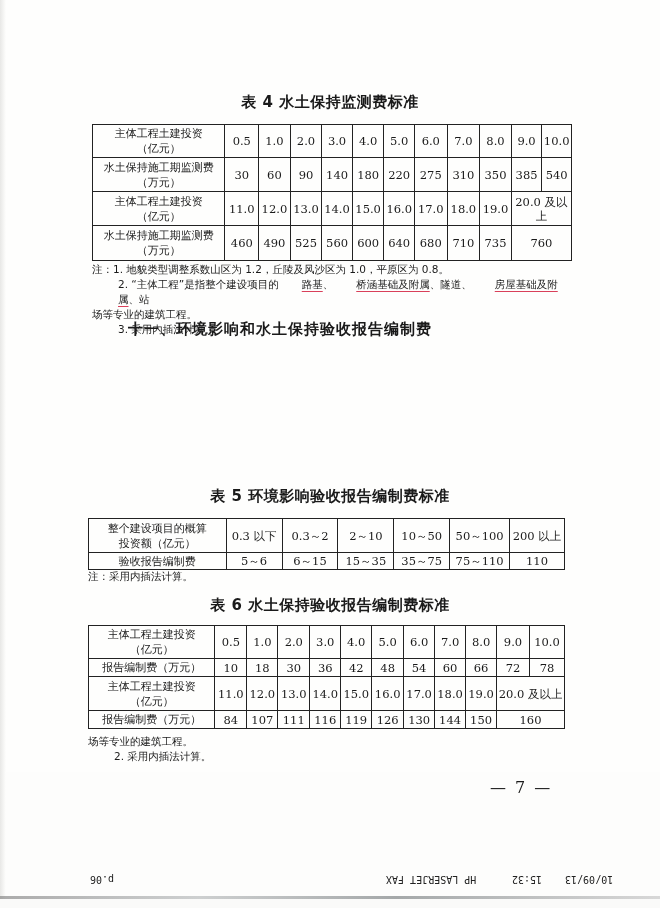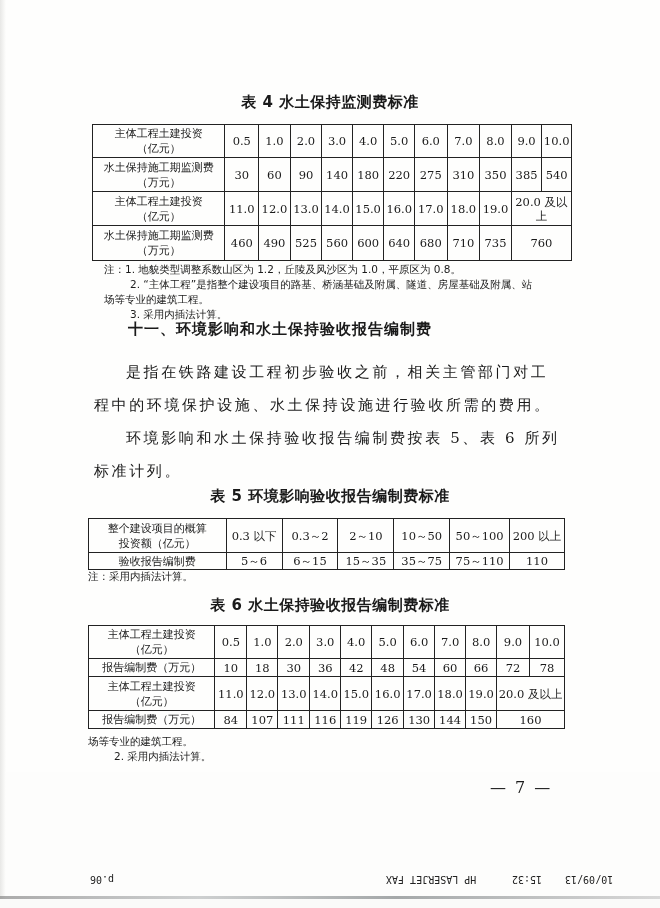--- a/index.html
+++ b/index.html
@@ -11,21 +11,21 @@
   .below-edge { position: absolute; left: 0; top: 899px; width: 660px; height: 9px; background: #fafaf9; }
 
   .title { position: absolute; left: 0; width: 660px; text-align: center; font-family: "DejaVu Sans", "Liberation Sans", sans-serif; font-weight: bold; font-size: 15px; letter-spacing: 0.5px; }
 
   table.t { position: absolute; border-collapse: collapse; font-size: 11.5px; font-family: "DejaVu Serif", "Liberation Serif", serif; }
   table.t td { border: 1.2px solid #222; text-align: center; vertical-align: middle; padding: 0; line-height: 14px; }
   table.t td.hdr { font-family: "DejaVu Sans", "Liberation Sans", sans-serif; font-size: 11px; line-height: 15px; }
 
   .note { position: absolute; font-family: "DejaVu Sans", "Liberation Sans", sans-serif; font-size: 10.5px; line-height: 15px; color: #1a1a1a; }
   .note .indent { padding-left: 26px; }
-  .ul { text-decoration-color: #d9405a; text-underline-offset: 3px; }
+  .ul { text-decoration: underline; text-decoration-color: #d9405a; text-underline-offset: 3px; padding-left: 23px; }
 
   .section-head { position: absolute; left: 128px; top: 320px; font-family: Liberation Mono, monospace; font-weight: bold; font-size: 15px; letter-spacing: 1px; }
   .para { position: absolute; left: 94px; width: 470px; font-family: "DejaVu Serif", "Liberation Serif", serif; font-size: 15px; line-height: 33px; letter-spacing: 2.6px; }
   .para p { text-indent: 32px; }
   .page-num { position: absolute; left: 490px; top: 778px; font-size: 16px; font-family: "DejaVu Serif", "Liberation Serif", serif; letter-spacing: 2px; }
   .fax { position: absolute; top: 874px; font-family: "DejaVu Sans Mono", "Liberation Mono", monospace; font-size: 10px; transform: rotate(180deg); color: #222; white-space: pre; }
 </style>
 </head>
 <body>
 
@@ -111,32 +111,28 @@
       <td>600</td>
       <td>640</td>
       <td>680</td>
       <td>710</td>
       <td>735</td>
       <td colspan="2">760</td>
     </tr>
   </tbody>
     </table>
 
-  <div class="note" style="left:104px; top:262px; width:480px;">
+  <div class="note" style="left:92px; top:262px; width:480px;">
     <div>注：1. 地貌类型调整系数山区为 1.2，丘陵及风沙区为 1.0，平原区为 0.8。</div>
     <div class="indent"><span>2. “主体工程”是指整个建设项目的</span><span class="ul">路基</span><span>、</span><span class="ul">桥涵基础及附属</span><span>、隧道、</span><span class="ul">房屋基础及附属</span><span>、站</span></div>
     <div>场等专业的建筑工程。</div>
     <div class="indent">3. 采用内插法计算。</div>
   </div>
 
   <div class="section-head">十一、环境影响和水土保持验收报告编制费</div>
-  <div class="para" style="top:356px;">
-    <p>是指在铁路建设工程初步验收之前，相关主管部门对工程中的环境保护设施、水土保持设施进行验收所需的费用。</p>
-    <p>环境影响和水土保持验收报告编制费按表 5、表 6 所列标准计列。</p>
-  </div>
 
   <div class="title" style="top:487px;">表 5 环境影响验收报告编制费标准</div>
   <table class="t" style="left:88px; top:518px; width:477px;">
     <colgroup>
       <col style="width:138px">
         <col style="width:56px">
         <col style="width:56px">
         <col style="width:56px">
         <col style="width:56px">
         <col style="width:60px">

